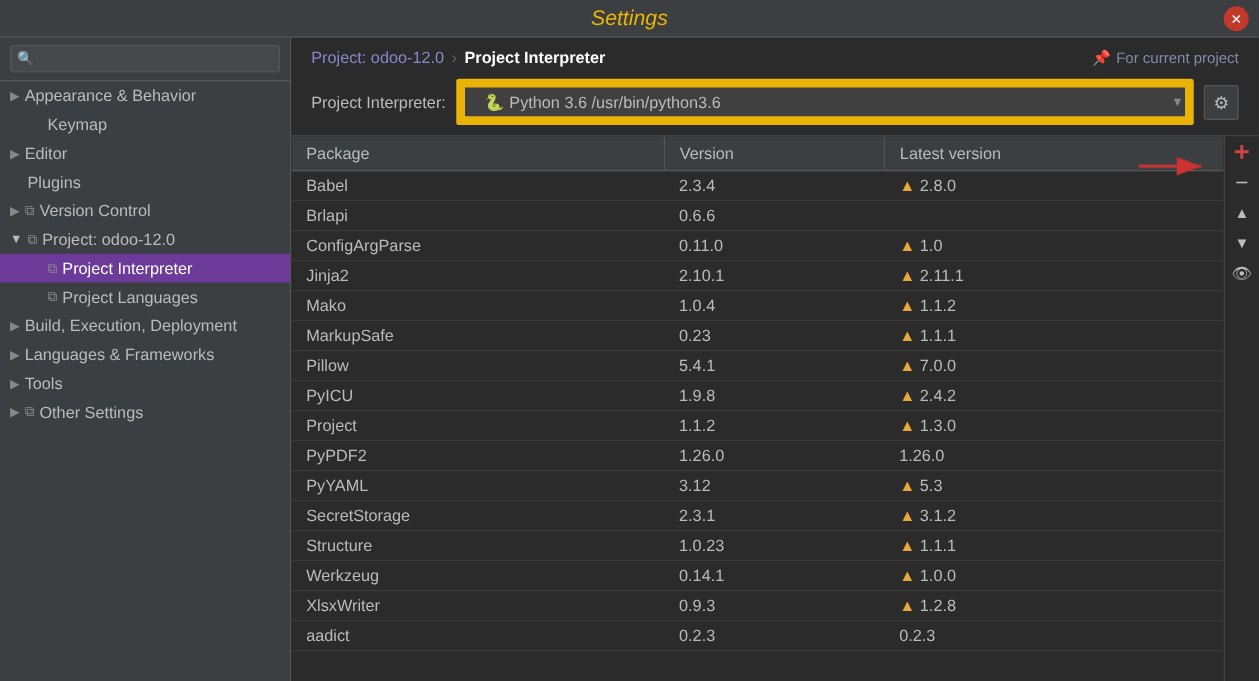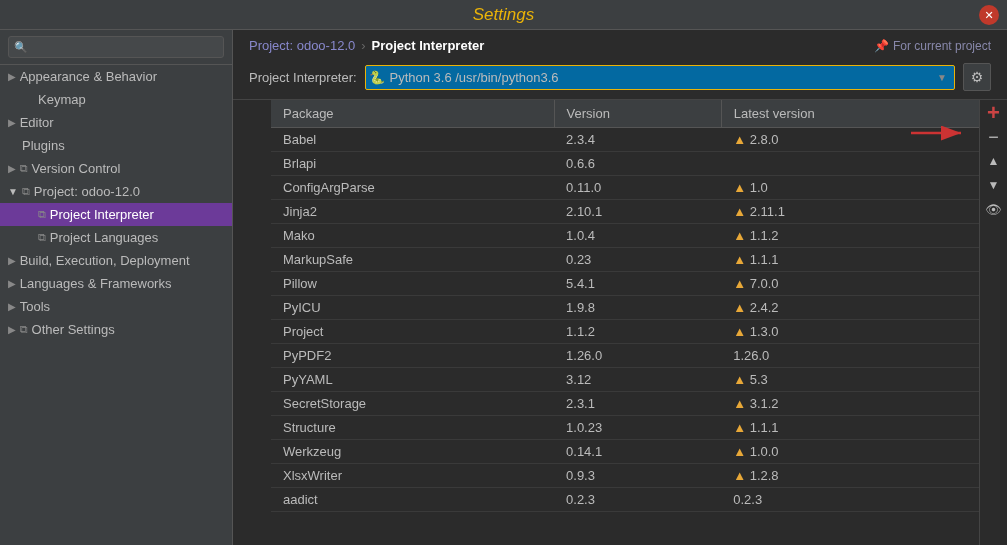--- a/index.html
+++ b/index.html
@@ -162,26 +162,26 @@
       color: #bbbbbb;
       white-space: nowrap;
       font-size: 13px;
     }
     .interpreter-select-wrapper {
       flex: 1;
       position: relative;
     }
     .interpreter-select {
       width: 100%;
-      background: #0369a1;
-      border: 1px solid #eab308;
+      background: #404040;
+      border: 7px solid #eab308;
       border-radius: 2px;
       color: #bbbbbb;
       font-size: 13px;
-      padding: 4px 28px 4px 4px;
+      padding: 4px 28px 4px 16px;
       appearance: none;
       outline: none;
       cursor: pointer;
     }
     .interpreter-select-arrow {
       position: absolute;
       right: 8px;
       top: 50%;
       transform: translateY(-50%);
       color: #888;
@@ -206,21 +206,20 @@
     .packages-area {
       flex: 1;
       display: flex;
       overflow: hidden;
     }
 
     .table-container {
       flex: 1;
       overflow-y: auto;
       overflow-x: hidden;
-      padding-left: 38px;
     }
 
     .packages-table {
       width: 100%;
       border-collapse: collapse;
     }
 
     .packages-table thead tr {
       background: #3c3f41;
       border-bottom: 1px solid #555;

